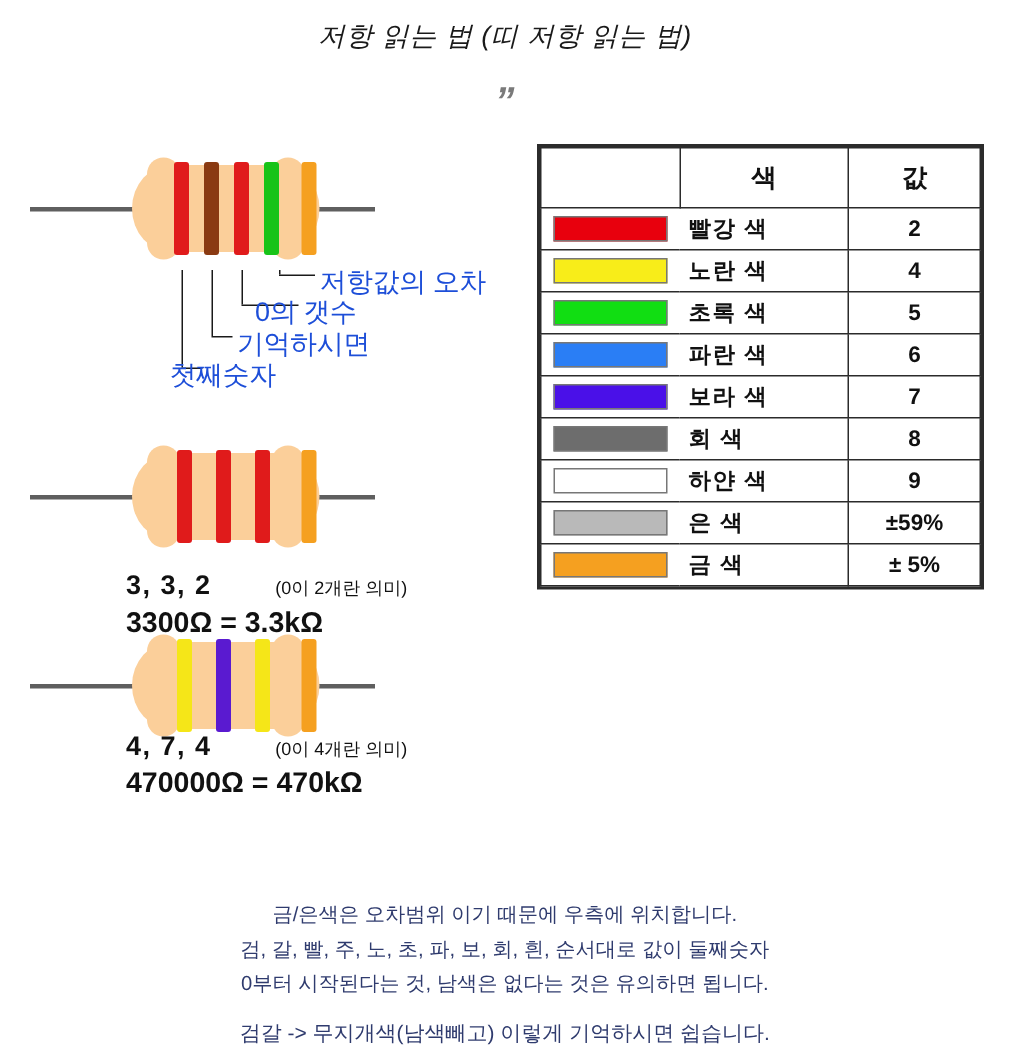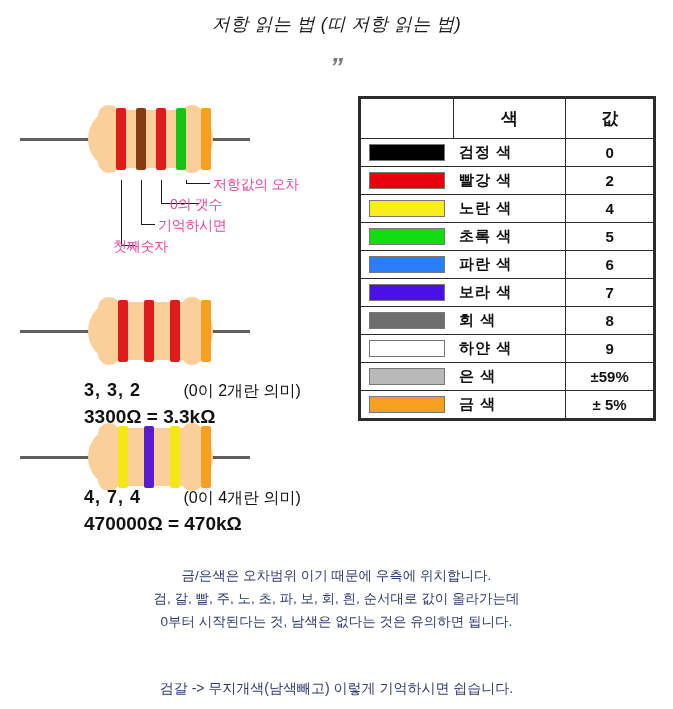--- a/index.html
+++ b/index.html
@@ -88,38 +88,38 @@
     z-index: 3;
   }
 
   
   .callout-line {
     position: absolute;
     background: #1a1a1a;
   }
   .callout-label {
     position: absolute;
-    font-size: 14px;
-    color: #ec4899;
+    font-size: 18px;
+    color: #1d4ed8;
     white-space: nowrap;
     letter-spacing: -0.3px;
   }
 
   
   .caption {
     position: absolute;
     white-space: nowrap;
   }
   .caption .digits {
     font-size: 18px;
     font-weight: bold;
     letter-spacing: 1px;
   }
   .caption .note {
-    font-size: 16px;
+    font-size: 12px;
     font-weight: normal;
     padding-left: 38px;
   }
   .caption .value {
     font-size: 19px;
     font-weight: bold;
     display: block;
     margin-top: 4px;
   }
 
@@ -267,27 +267,20 @@
       <thead>
         <tr>
           <th class="col-swatch"></th>
           <th class="col-name">색</th>
           <th class="col-val">값</th>
         </tr>
       </thead>
       <tbody>
         <tr>
           <td class="swatch-cell">
-              <div class="swatch" style="background:#000000;"></div>
-            </td>
-          <td class="name-cell">검정 색</td>
-          <td class="val-cell">0</td>
-        </tr>
-        <tr>
-          <td class="swatch-cell">
               <div class="swatch" style="background:#e8000d;"></div>
             </td>
           <td class="name-cell">빨강 색</td>
           <td class="val-cell">2</td>
         </tr>
         <tr>
           <td class="swatch-cell">
               <div class="swatch" style="background:#f8ed19;"></div>
             </td>
           <td class="name-cell">노란 색</td>
@@ -339,20 +332,20 @@
           <td class="swatch-cell">
               <div class="swatch" style="background:#f5a020;"></div>
             </td>
           <td class="name-cell">금  색</td>
           <td class="val-cell">± 5%</td>
         </tr>
       </tbody>
     </table>
   </div>
 
-  <div class="notes" style="top:564px;">
+  <div class="notes" style="top:598px;">
     <div>금/은색은 오차범위 이기 때문에 우측에 위치합니다.</div>
-    <div>검, 갈, 빨, 주, 노, 초, 파, 보, 회, 흰, 순서대로 값이 올라가는데</div>
+    <div>검, 갈, 빨, 주, 노, 초, 파, 보, 회, 흰, 순서대로 값이 둘째숫자</div>
     <div>0부터 시작된다는 것, 남색은 없다는 것은 유의하면 됩니다.</div>
   </div>
   <div class="notes-2" style="top:680px;">검갈 -&gt; 무지개색(남색빼고) 이렇게 기억하시면 쉽습니다.</div>
 
 </div>
 
 </body></html>

